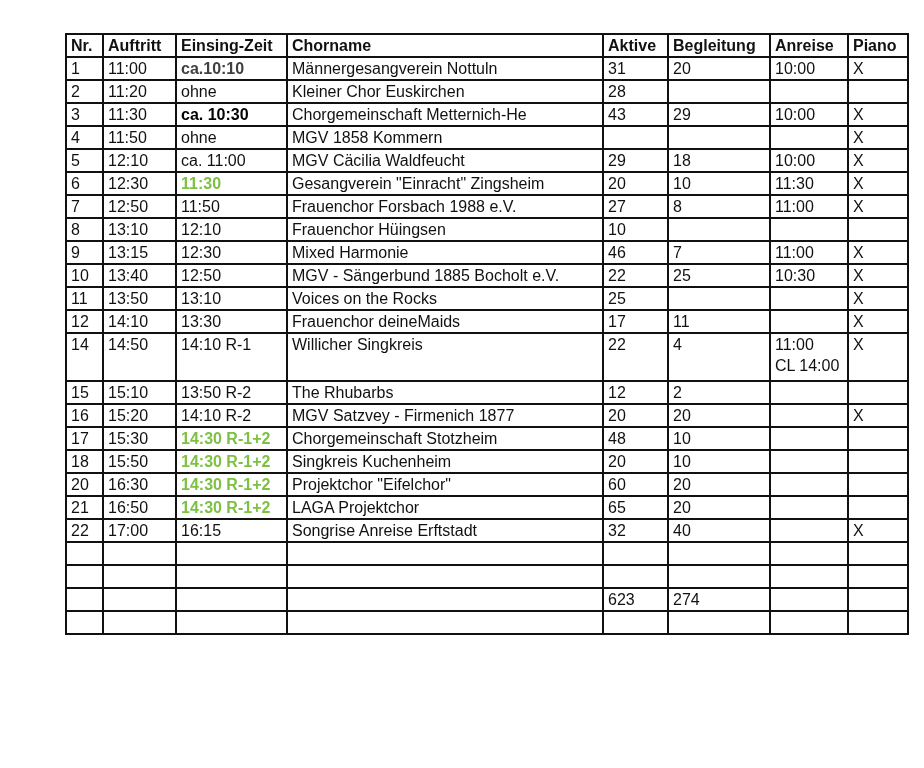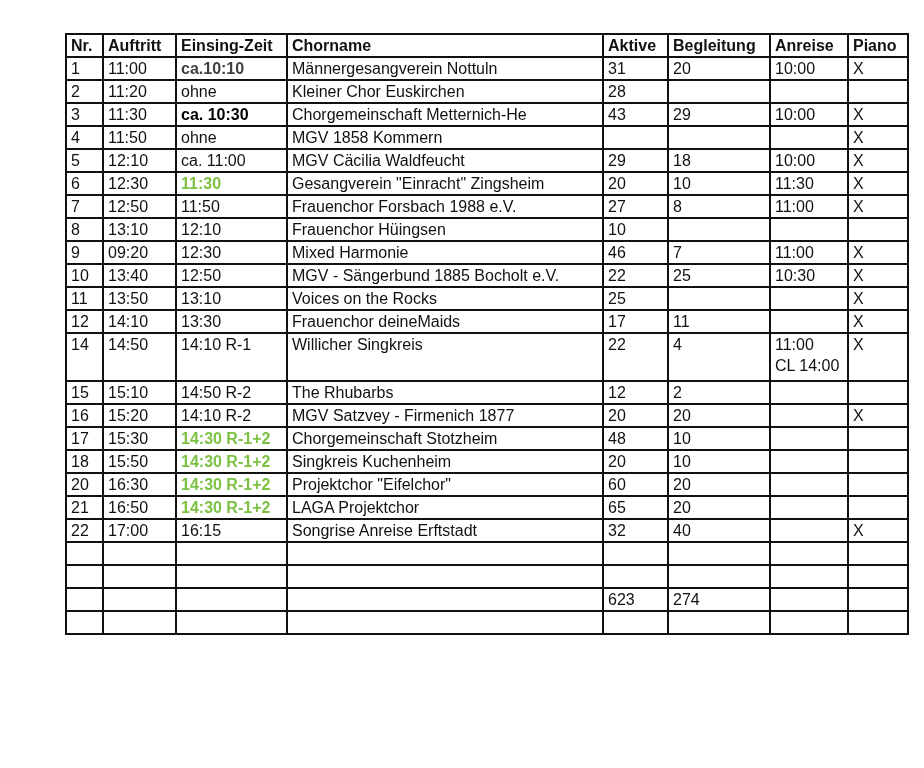--- a/index.html
+++ b/index.html
@@ -131,21 +131,21 @@
         <td>13:10</td>
         <td>12:10</td>
         <td>Frauenchor Hüingsen</td>
         <td class="num">10</td>
         <td class="num"></td>
         <td class="num"></td>
         <td></td>
       </tr>
       <tr>
         <td>9</td>
-        <td>09:20</td>
+        <td>13:15</td>
         <td>12:30</td>
         <td>Mixed Harmonie</td>
         <td class="num">46</td>
         <td class="num">7</td>
         <td class="num">11:00</td>
         <td>X</td>
       </tr>
       <tr>
         <td>10</td>
         <td>13:40</td>
@@ -185,21 +185,21 @@
         <td class="num">4</td>
         <td class="num two-line">
           <span>11:00</span>
           <span>CL 14:00</span>
         </td>
         <td>X</td>
       </tr>
       <tr>
         <td>15</td>
         <td>15:10</td>
-        <td>14:50 R-2</td>
+        <td>13:50 R-2</td>
         <td>The Rhubarbs</td>
         <td class="num">12</td>
         <td class="num">2</td>
         <td class="num"></td>
         <td></td>
       </tr>
       <tr>
         <td>16</td>
         <td>15:20</td>
         <td>14:10 R-2</td>

